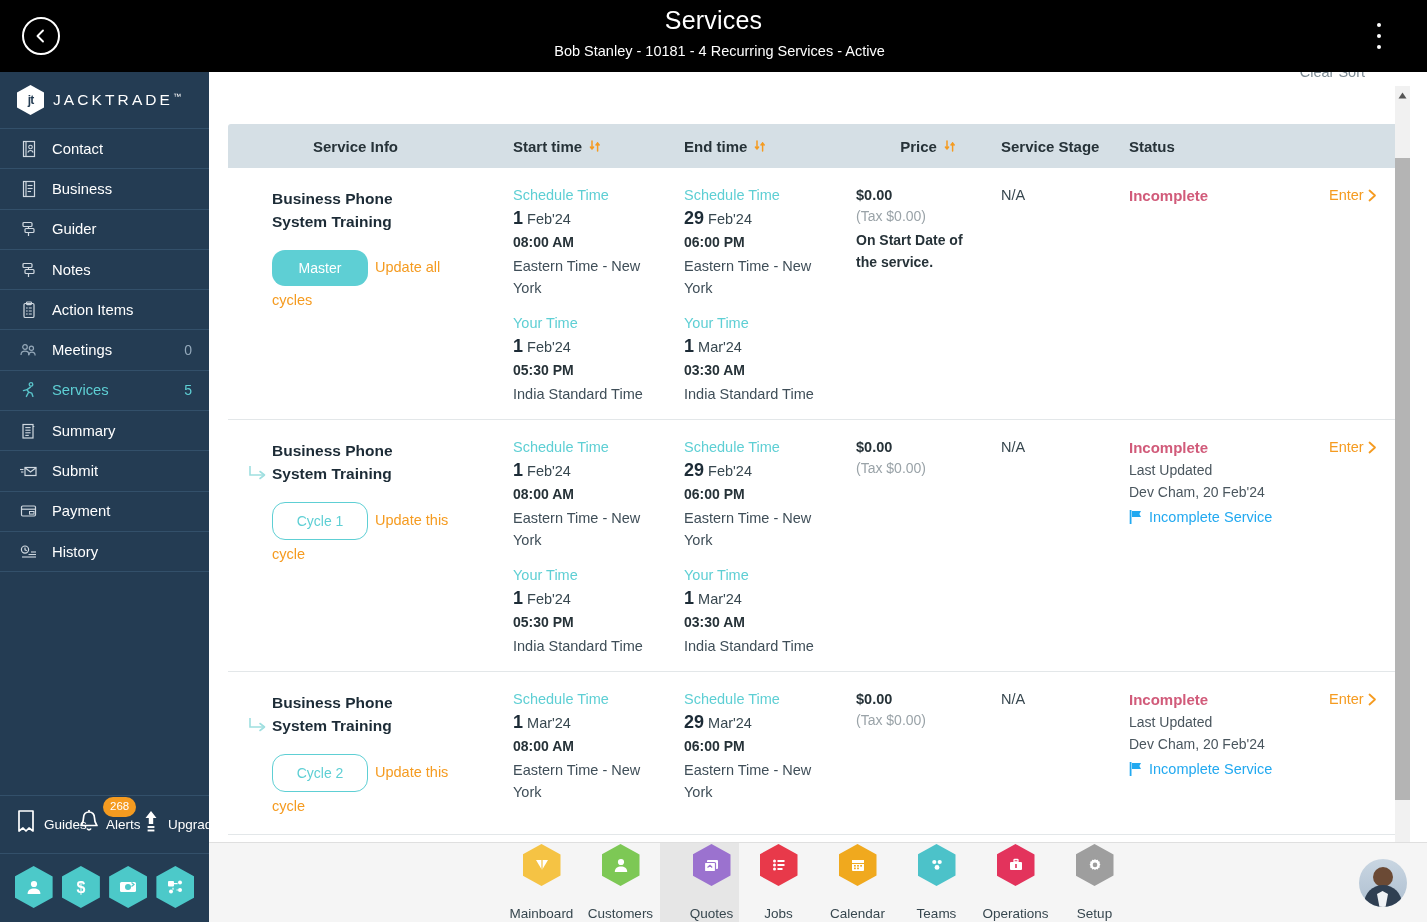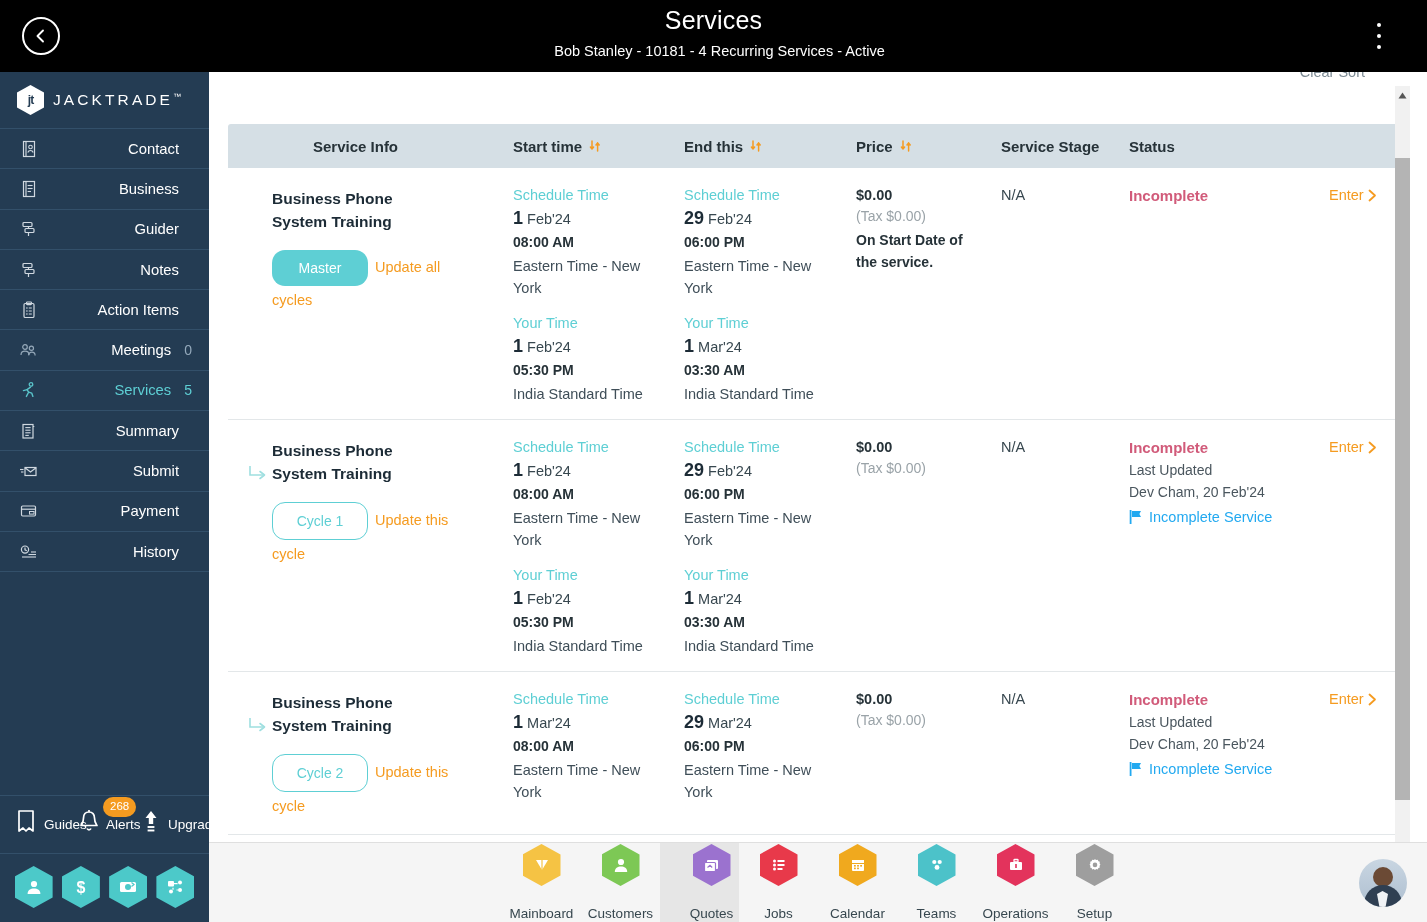--- a/index.html
+++ b/index.html
@@ -52,21 +52,21 @@
   .brand-tm { font-size: 8px; vertical-align: super; letter-spacing: 0; }
 
   .nav { flex: 0 0 auto; }
   .nav-item {
     height: 40.3px; display: flex; align-items: center; gap: 13px;
     padding: 0 17px 0 17px; border-bottom: 1px solid #33506a;
     font-size: 14.8px; color: #ffffff; cursor: pointer; position: relative;
   }
   .nav-item.active { color: #5ecfd4; }
   .nav-ico { width: 22px; display: flex; align-items: center; justify-content: center; opacity: .92; }
-  .nav-label { flex: 1; text-align: right; }
+  .nav-label { flex: 1; }
   .nav-count { font-size: 14px; color: #94a9bb; }
   .nav-item.active .nav-count { color: #5ecfd4; }
 
   .sidebar-spacer { flex: 1; }
 
   .sb-tools {
     display: flex; justify-content: space-around; align-items: flex-end;
     padding: 0 14px 13px; border-top: 1px solid #33506a; padding-top: 12px;
   }
   .sb-tool { display: flex; flex-direction: row; align-items: center; gap: 4px; cursor: pointer; position: relative; width: 62px; }
@@ -103,21 +103,21 @@
     display: flex; background: #d5dfe5; height: 44px; align-items: center;
     border-radius: 3px 3px 0 0;
   }
   .thead div {
     font-size: 15px; font-weight: bold; color: #263238; display: flex; align-items: center; gap: 6px;
   }
   .sort-ico { display: inline-flex; }
   .c1 { width: 285px; padding-left: 85px; }
   .c2 { width: 171px; }
   .c3 { width: 172px; }
-  .c4 { width: 145px; }
+  .c4 { width: 145px; justify-content: center; }
   .c5 { width: 128px; }
   .c6 { width: 200px; }
   .c7 { width: 69px; }
 
   .row { display: flex; border-bottom: 1px solid #e3e7e9; background: #fff; position: relative; }
   .row .cell { padding-top: 19px; padding-bottom: 14px; }
 
   
   .svc { display: flex; }
   .child-arrow { width: 44px; padding-left: 20px; padding-top: 26px; }
@@ -429,21 +429,21 @@
         <div class="c2">
             <span>Start time</span>
           <span class="sort-ico">
               <svg width="14" height="14" viewBox="0 0 14 14">
                 <path d="M4 2v8M4 10l-1.6-2M4 10l1.6-2" stroke="#f59b20" stroke-width="1.5" fill="none" stroke-linecap="round"></path>
                 <path d="M9.6 12V4M9.6 4L8 6M9.6 4l1.6 2" stroke="#f59b20" stroke-width="1.5" fill="none" stroke-linecap="round"></path>
               </svg>
             </span>
         </div>
         <div class="c3">
-            <span>End this</span>
+            <span>End time</span>
           <span class="sort-ico">
               <svg width="14" height="14" viewBox="0 0 14 14">
                 <path d="M4 2v8M4 10l-1.6-2M4 10l1.6-2" stroke="#f59b20" stroke-width="1.5" fill="none" stroke-linecap="round"></path>
                 <path d="M9.6 12V4M9.6 4L8 6M9.6 4l1.6 2" stroke="#f59b20" stroke-width="1.5" fill="none" stroke-linecap="round"></path>
               </svg>
             </span>
         </div>
         <div class="c4">
             <span>Price</span>
           <span class="sort-ico">

